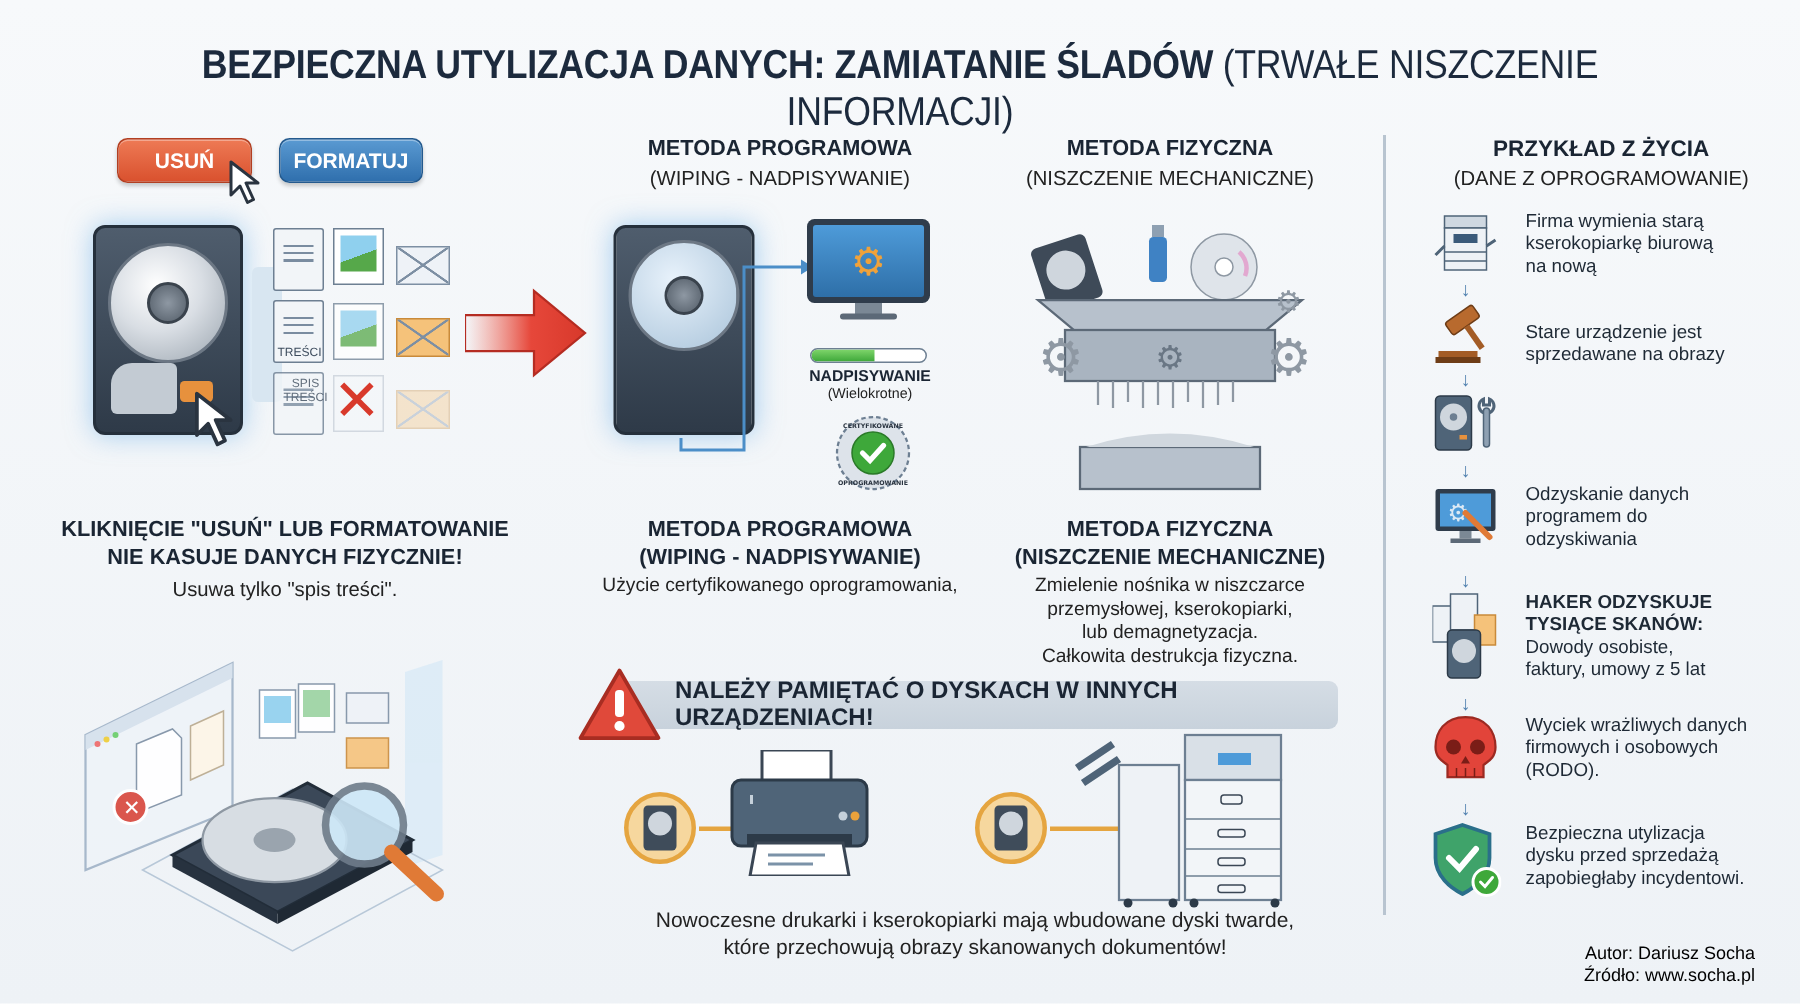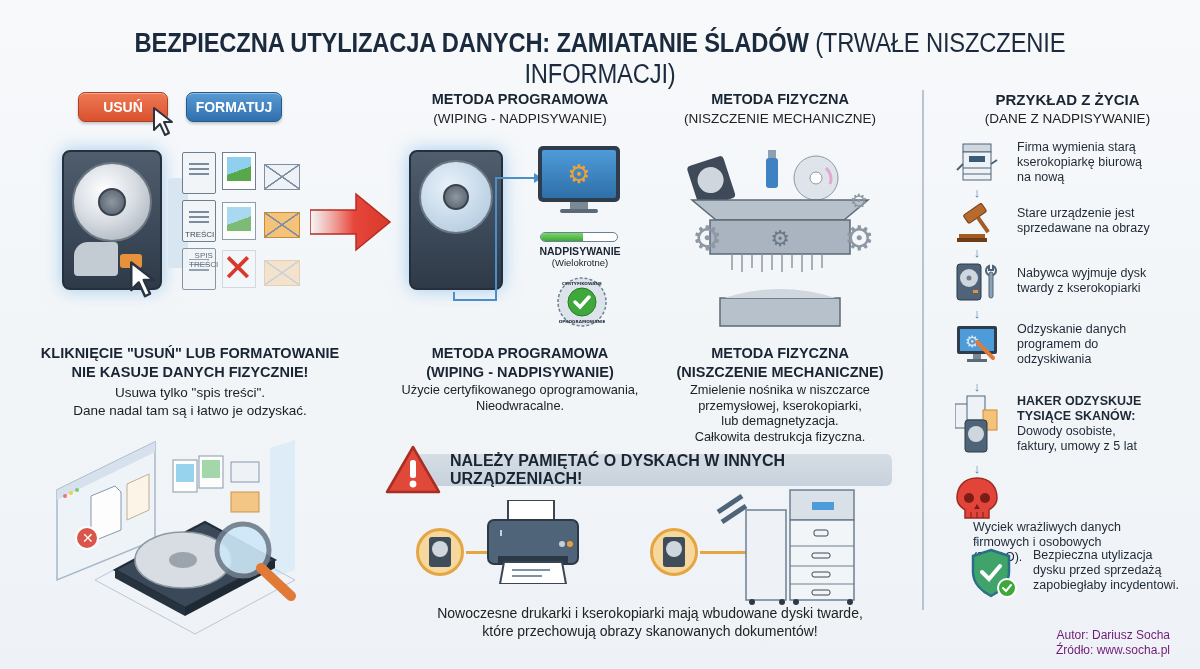--- a/index.html
+++ b/index.html
@@ -146,21 +146,20 @@
     <path d="M0 20 L46 20 L46 4 L80 32 L46 60 L46 44 L0 44 Z" fill="url(#ag)" stroke="#b52c22" stroke-width="1.5"></path>
   </svg>
 </div>
 
 <div class="abs hd" style="left:20px; top:344px; width:340px; font-size:14.5px;">
   <div>KLIKNIĘCIE "USUŃ" LUB FORMATOWANIE</div>
   <div>NIE KASUJE DANYCH FIZYCZNIE!</div>
 </div>
 <div class="abs sub" style="left:20px; top:384px; width:340px; font-size:13.5px;">
   <div>Usuwa tylko "spis treści".</div>
-  <div>Dane nadal tam są i łatwo je odzyskać.</div>
 </div>
 
 <div class="abs" style="left:55px; top:430px; width:250px; height:220px;">
   <svg width="250" height="220" viewBox="0 0 250 220">
     <g opacity="0.9">
       <path d="M2 60 L100 12 L100 110 L2 150 Z" fill="#eef3f8" stroke="#9fb2c6" stroke-width="1.5"></path>
       <path d="M2 60 L100 12 L100 22 L2 70 Z" fill="#d4e0ec"></path>
       <circle cx="10" cy="66" r="2" fill="#e66"></circle>
         <circle cx="16" cy="63" r="2" fill="#ec3"></circle>
         <circle cx="22" cy="60" r="2" fill="#6c6"></circle>
@@ -264,21 +263,20 @@
     <path d="M44 158 Q100 140 156 158" fill="#d0d7de"></path>
   </svg>
 </div>
 
 <div class="abs hd" style="left:390px; top:344px; width:260px; font-size:14.5px;">
   <div>METODA PROGRAMOWA</div>
   <div>(WIPING - NADPISYWANIE)</div>
 </div>
 <div class="abs sub" style="left:390px; top:382px; width:260px; font-size:12.8px; line-height:15.5px;">
   <div>Użycie certyfikowanego oprogramowania,</div>
-  <div>Nieodwracalne.</div>
 </div>
 
 <div class="abs hd" style="left:650px; top:344px; width:260px; font-size:14.5px;">
   <div>METODA FIZYCZNA</div>
   <div>(NISZCZENIE MECHANICZNE)</div>
 </div>
 <div class="abs sub" style="left:650px; top:382px; width:260px; font-size:12.8px; line-height:15.5px;">
   <div>Zmielenie nośnika w niszczarce</div>
   <div>przemysłowej, kserokopiarki,</div>
   <div>lub demagnetyzacja.</div>
@@ -342,42 +340,42 @@
 </div>
 
 <div class="abs sub" style="left:390px; top:604px; width:520px; font-size:14px; line-height:18px;">
   <div>Nowoczesne drukarki i kserokopiarki mają wbudowane dyski twarde,</div>
   <div>które przechowują obrazy skanowanych dokumentów!</div>
 </div>
 
 <div class="abs divider"></div>
 
 <div class="abs hd" style="left:935px; top:90px; width:265px; font-size:15px;">PRZYKŁAD Z ŻYCIA</div>
-<div class="abs sub" style="left:935px; top:110px; width:265px; font-size:13.5px;">(DANE Z NADPISYWANIE)</div>
+<div class="abs sub" style="left:935px; top:110px; width:265px; font-size:13.5px;">(DANE Z OPROGRAMOWANIE)</div>
 
 <div class="step-row" style="top:140px;">
   <div class="step-icon">
     <svg width="44" height="44" viewBox="0 0 44 44">
       <rect x="8" y="4" width="28" height="8" fill="#cfd8e1" stroke="#4f6478"></rect>
       <rect x="8" y="12" width="28" height="28" fill="#eef2f6" stroke="#4f6478"></rect>
       <rect x="14" y="16" width="16" height="6" fill="#3a5a7a"></rect>
       <line x1="8" y1="28" x2="36" y2="28" stroke="#4f6478"></line>
         <line x1="8" y1="34" x2="36" y2="34" stroke="#4f6478"></line>
       <path d="M2 30 L8 24 M36 24 L42 20" stroke="#4f6478" stroke-width="2"></path>
     </svg>
   </div>
   <div class="step-text">
     <div>Firma wymienia starą</div>
       <div>kserokopiarkę biurową</div>
       <div>na nową</div>
   </div>
 </div>
 <div class="arrow-down" style="top:186px;">↓</div>
 
-<div class="step-row" style="top:200px;">
+<div class="step-row" style="top:200px;align-items:flex-end;">
   <div class="step-icon">
     <svg width="44" height="44" viewBox="0 0 44 44">
       <g transform="rotate(-35 22 18)">
           <rect x="12" y="8" width="22" height="10" rx="2" fill="#b86a2e" stroke="#6e3d17"></rect>
           <rect x="21" y="18" width="4" height="18" fill="#a35c26"></rect>
         </g>
       <rect x="4" y="34" width="26" height="4" fill="#a35c26"></rect>
         <rect x="2" y="38" width="30" height="4" fill="#6e3d17"></rect>
     </svg>
   </div>
@@ -392,24 +390,20 @@
   <div class="step-icon">
     <svg width="44" height="44" viewBox="0 0 44 44">
       <rect x="2" y="4" width="24" height="36" rx="3" fill="#4f6478" stroke="#2c3a48"></rect>
       <circle cx="14" cy="18" r="9" fill="#cfd6dd"></circle>
         <circle cx="14" cy="18" r="2.5" fill="#6d7f92"></circle>
       <rect x="18" y="30" width="5" height="3" fill="#e7913d"></rect>
       <path d="M34 6 a5 5 0 1 0 4 0 v4 h-4 z" fill="none" stroke="#4f6478" stroke-width="2"></path>
       <rect x="34" y="12" width="4" height="26" rx="2" fill="#8ea0b2" stroke="#4f6478"></rect>
     </svg>
   </div>
-  <div class="step-text" style="margin-top:6px;">
-    <div>Nabywca wyjmuje dysk</div>
-      <div>twardy z kserokopiarki</div>
-  </div>
 </div>
 <div class="arrow-down" style="top:307px;">↓</div>
 
 <div class="step-row" style="top:322px;">
   <div class="step-icon">
     <svg width="44" height="44" viewBox="0 0 44 44">
       <rect x="2" y="4" width="40" height="28" rx="2" fill="#2f3c4b"></rect>
       <rect x="5" y="7" width="34" height="22" fill="#4e9bd9"></rect>
       <text x="10" y="25" font-size="16" fill="#dce9f5">⚙</text>
       <path d="M22 20 L38 36" stroke="#e07a36" stroke-width="4" stroke-linecap="round"></path>
@@ -437,52 +431,52 @@
   </div>
   <div class="step-text">
     <div><b>HAKER ODZYSKUJE</b></div>
     <div><b>TYSIĄCE SKANÓW:</b></div>
     <div>Dowody osobiste,</div>
       <div>faktury, umowy z 5 lat</div>
   </div>
 </div>
 <div class="arrow-down" style="top:462px;">↓</div>
 
-<div class="step-row" style="top:476px;flex-direction:column;">
+<div class="step-row" style="top:476px;">
   <div class="step-icon">
     <svg width="44" height="46" viewBox="0 0 44 46">
       <path d="M22 2 C8 2 2 12 2 22 C2 30 8 32 10 34 L10 42 L34 42 L34 34 C36 32 42 30 42 22 C42 12 36 2 22 2 Z" fill="#e2443a" stroke="#9c2a22" stroke-width="1.5"></path>
       <circle cx="14" cy="22" r="5" fill="#7a1d17"></circle>
         <circle cx="30" cy="22" r="5" fill="#7a1d17"></circle>
       <path d="M22 28 L19 33 L25 33 Z" fill="#7a1d17"></path>
       <line x1="16" y1="36" x2="16" y2="42" stroke="#7a1d17"></line>
         <line x1="22" y1="36" x2="22" y2="42" stroke="#7a1d17"></line>
         <line x1="28" y1="36" x2="28" y2="42" stroke="#7a1d17"></line>
     </svg>
   </div>
   <div class="step-text">
     <div>Wyciek wrażliwych danych</div>
       <div>firmowych i osobowych</div>
       <div>(RODO).</div>
   </div>
 </div>
 <div class="arrow-down" style="top:532px;">↓</div>
 
-<div class="step-row" style="top:548px;justify-content:center;">
+<div class="step-row" style="top:548px;">
   <div class="step-icon" style="height:50px;">
     <svg width="46" height="50" viewBox="0 0 46 50">
       <path d="M20 2 L38 8 L38 24 C38 36 28 44 20 48 C12 44 2 36 2 24 L2 8 Z" fill="#3fa36a" stroke="#2a6f8a" stroke-width="2.5"></path>
       <path d="M11 24 L18 31 L29 18" stroke="#fff" stroke-width="4" fill="none" stroke-linecap="round"></path>
       <circle cx="36" cy="40" r="9" fill="#3ea83a" stroke="#fff" stroke-width="2"></circle>
       <path d="M32 40 L35 43 L40 37" stroke="#fff" stroke-width="2" fill="none" stroke-linecap="round"></path>
     </svg>
   </div>
   <div class="step-text">
     <div>Bezpieczna utylizacja</div>
       <div>dysku przed sprzedażą</div>
       <div>zapobiegłaby incydentowi.</div>
   </div>
 </div>
 
-<div class="abs" style="left:1000px; top:628px; width:170px; text-align:right; font-size:12px; line-height:15px; color:#701a75;">
+<div class="abs" style="left:1000px; top:628px; width:170px; text-align:right; font-size:12px; line-height:15px; color:#000000;">
   <div>Autor: Dariusz Socha</div>
   <div>Źródło: www.socha.pl</div>
 </div>
 
 </body></html>

